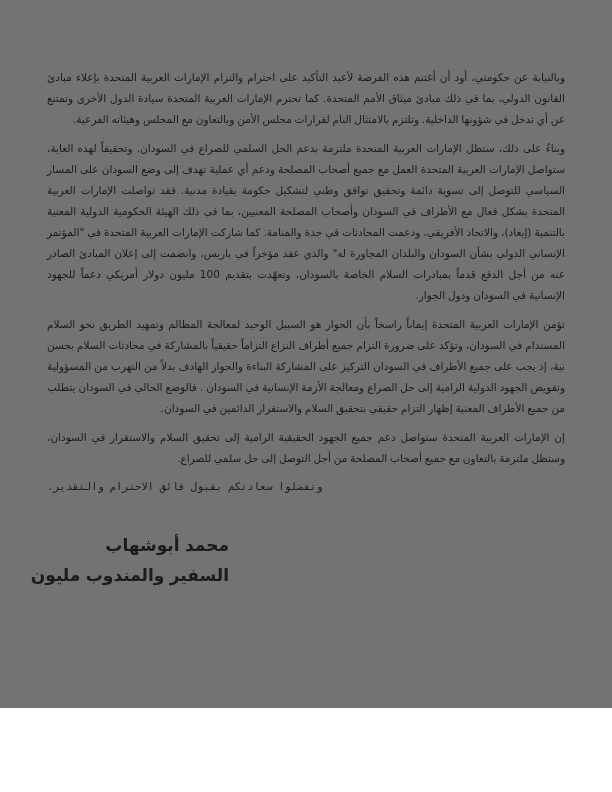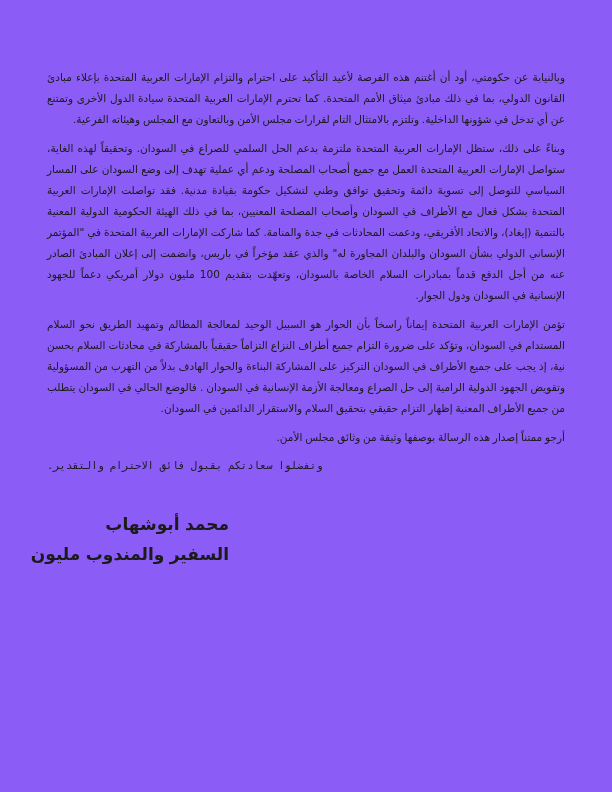--- a/index.html
+++ b/index.html
@@ -3,22 +3,22 @@
 <meta charset="utf-8">
 <style>
   html, body {
     margin: 0;
     padding: 0;
     background: #ffffff;
   }
   .page {
     position: relative;
     width: 612px;
-    height: 792px;
-    background: #8b5cf6;
+    height: 708px;
+    background: #737373;
     box-sizing: border-box;
     padding: 67px 47px 0 47px;
     overflow: hidden;
     font-family: "DejaVu Sans", sans-serif;
   }
   .letter-body {
     direction: rtl;
     unicode-bidi: embed;
     text-align: justify;
     font-size: 10.5px;
@@ -52,20 +52,20 @@
   }
 </style>
 </head>
 <body>
 
 <div class="page">
   <div class="letter-body" dir="rtl">
     <p>وبالنيابة عن حكومتي، أود أن أغتنم هذه الفرصة لأعيد التأكيد على احترام والتزام الإمارات العربية المتحدة بإعلاء مبادئ القانون الدولي، بما في ذلك مبادئ ميثاق الأمم المتحدة. كما تحترم الإمارات العربية المتحدة سيادة الدول الأخرى وتمتنع عن أي تدخل في شؤونها الداخلية. وتلتزم بالامتثال التام لقرارات مجلس الأمن وبالتعاون مع المجلس وهيئاته الفرعية.</p>
     <p>وبناءً على ذلك، ستظل الإمارات العربية المتحدة ملتزمة بدعم الحل السلمي للصراع في السودان. وتحقيقاً لهذه الغاية، ستواصل الإمارات العربية المتحدة العمل مع جميع أصحاب المصلحة ودعم أي عملية تهدف إلى وضع السودان على المسار السياسي للتوصل إلى تسوية دائمة وتحقيق توافق وطني لتشكيل حكومة بقيادة مدنية. فقد تواصلت الإمارات العربية المتحدة بشكل فعال مع الأطراف في السودان وأصحاب المصلحة المعنيين، بما في ذلك الهيئة الحكومية الدولية المعنية بالتنمية (إيغاد)، والاتحاد الأفريقي، ودعمت المحادثات في جدة والمنامة. كما شاركت الإمارات العربية المتحدة في "المؤتمر الإنساني الدولي بشأن السودان والبلدان المجاورة له" والذي عقد مؤخراً في باريس، وانضمت إلى إعلان المبادئ الصادر عنه من أجل الدفع قدماً بمبادرات السلام الخاصة بالسودان، وتعهّدت بتقديم 100 مليون دولار أمريكي دعماً للجهود الإنسانية في السودان ودول الجوار.</p>
     <p>تؤمن الإمارات العربية المتحدة إيماناً راسخاً بأن الحوار هو السبيل الوحيد لمعالجة المظالم وتمهيد الطريق نحو السلام المستدام في السودان، وتؤكد على ضرورة التزام جميع أطراف النزاع التزاماً حقيقياً بالمشاركة في محادثات السلام بحسن نية، إذ يجب على جميع الأطراف في السودان التركيز على المشاركة البناءة والحوار الهادف بدلاً من التهرب من المسؤولية وتقويض الجهود الدولية الرامية إلى حل الصراع ومعالجة الأزمة الإنسانية في السودان . فالوضع الحالي في السودان يتطلب من جميع الأطراف المعنية إظهار التزام حقيقي بتحقيق السلام والاستقرار الدائمين في السودان.</p>
-    <p class="request-line">أرجو ممتناً إصدار هذه الرسالة بوصفها وثيقة من وثائق مجلس الأمن.</p>
+    <p>إن الإمارات العربية المتحدة ستواصل دعم جميع الجهود الحقيقية الرامية إلى تحقيق السلام والاستقرار في السودان، وستظل ملتزمة بالتعاون مع جميع أصحاب المصلحة من أجل التوصل إلى حل سلمي للصراع.</p>
     <p class="complimentary-close">وتفضلوا سعادتكم بقبول فائق الاحترام والتقدير.</p>
     <div class="signature-block">
       <div>محمد أبوشهاب</div>
       <div>السفير والمندوب مليون</div>
     </div>
   </div>
 </div>
 
 </body></html>

